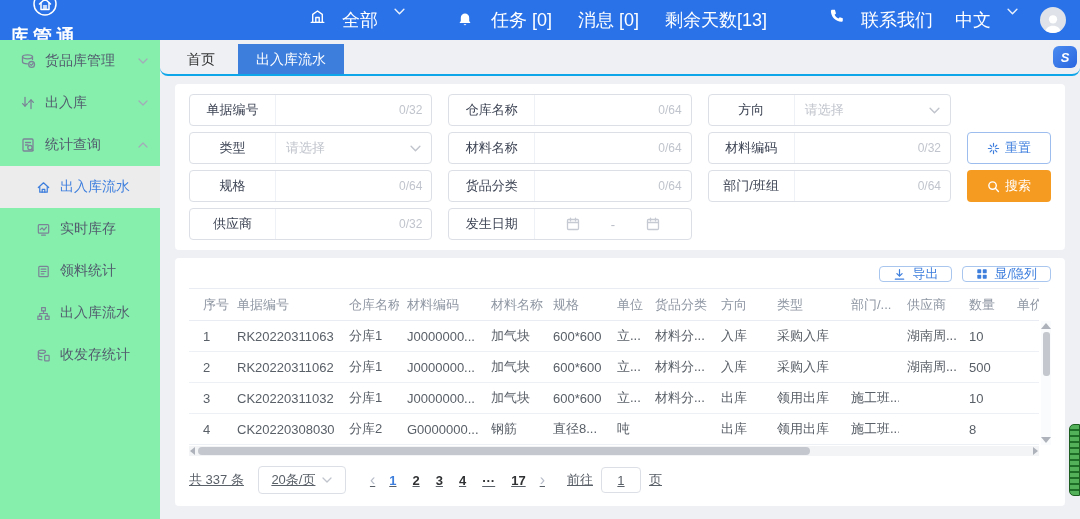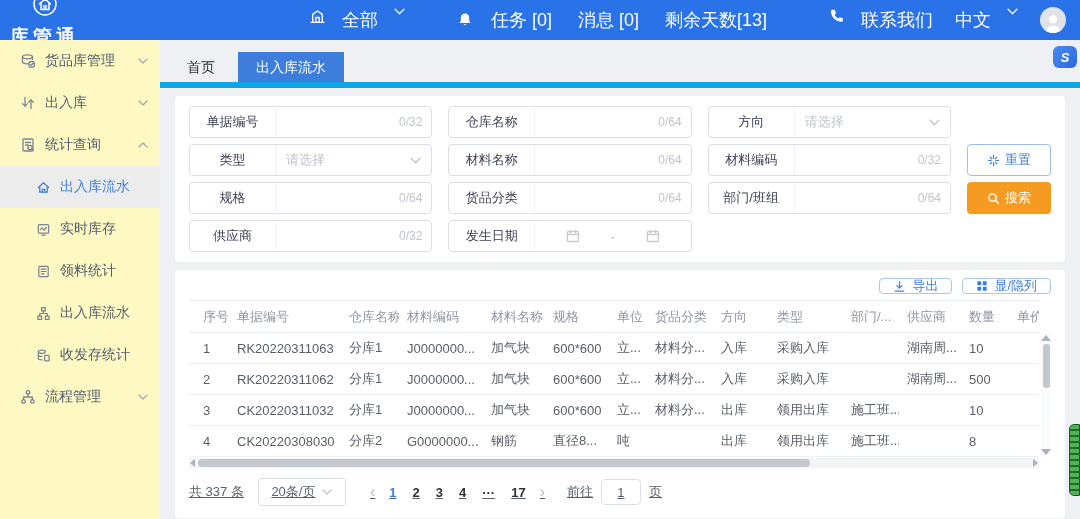--- a/index.html
+++ b/index.html
@@ -16,32 +16,32 @@
   .topbar { height:40px; background:#2a72e8; color:#fff; display:flex; align-items:center; padding:0 14px 0 10px; }
   .logo { display:flex; align-items:center; gap:7px; font-size:19px; font-weight:bold; letter-spacing:4px;flex-direction:column; }
   .tb-right { margin-left:auto; display:flex; align-items:center; }
   .tb-item { display:flex; align-items:flex-start; gap:16px; font-size:18px; cursor:pointer; }
   .chev-w { opacity:.9; }
   .sep-1 { width:52px; } .sep-2 { width:26px; } .sep-3 { width:18px; } .sep-4 { width:62px; } .sep-5 { width:22px; }
   .avatar { width:26px; height:26px; border-radius:50%; background:#dfe3e9; margin-left:22px; overflow:hidden; display:flex; align-items:flex-end; justify-content:center; }
 
   
   .layout { display:flex; height:479px; }
-  .sidebar { width:160px; background:#fef9c3; flex-shrink:0; padding-top:0; color:#525c6e; }
+  .sidebar { width:160px; background:#86efac; flex-shrink:0; padding-top:0; color:#525c6e; }
   .side-item { height:42px; display:flex; align-items:center; gap:9px; padding:0 12px 0 20px; cursor:pointer; font-size:14px; }
   .side-item .sicon { color:#7b8497; flex-shrink:0; }
   .side-item .sarrow { margin-left:auto; color:#a3abb8; }
   .side-sub { padding-left:36px; }
   .side-sub.active { background:#ececec; color:#3d7edd; }
   .side-sub.active .sicon { color:#3d7edd; }
 
   .content { flex:1; position:relative; background:#eef0f4; min-width:0; }
 
   
-  .tabbar { height:48px; border-bottom:6px solid #0ea5e9; display:flex; align-items:flex-end; padding-left:12px; }
+  .tabbar { height:36px; border-bottom:2px solid #0ea5e9; display:flex; align-items:flex-end; padding-left:12px;border-radius:8px; }
   .tab { height:30px; line-height:30px; padding:0 15px; font-size:14px; color:#333; cursor:pointer; }
   .tab.active { background:#3d7edd; color:#fff; margin-left:8px; padding:0 18px; }
 
   .float-widget { position:absolute; top:6px; right:3px; width:24px; height:22px; border-radius:6px;
     background:linear-gradient(135deg,#4a8bf0,#2b66e0); color:#fff; font-weight:bold; font-style:italic;
     font-size:13px; display:flex; align-items:center; justify-content:center; cursor:pointer; z-index:5; }
 
   .card { background:#fff; border-radius:4px; margin:8px 15px 0; }
 
   
@@ -274,36 +274,20 @@
     <div class="side-item side-sub">
       <span class="sicon">
         <svg class="lineicon" width="15" height="15" viewBox="0 0 16 16">
             <ellipse cx="6.3" cy="4" rx="3.8" ry="1.7"></ellipse>
             <path d="M2.5 4v3.4c0 .9 1.7 1.7 3.8 1.7"></path>
             <path d="M2.5 7.4V11c0 .9 1.7 1.7 3.8 1.7"></path>
             <rect x="9.2" y="7.8" width="4.8" height="6" rx="0.8"></rect>
           </svg>
       </span>
       <span class="slabel">收发存统计</span>
-    </div>
-    <div class="side-item">
-      <span class="sicon">
-        <svg class="lineicon" width="16" height="16" viewBox="0 0 16 16">
-            <circle cx="8" cy="3.4" r="1.8"></circle>
-            <circle cx="3.6" cy="12.4" r="1.8"></circle>
-            <circle cx="12.4" cy="12.4" r="1.8"></circle>
-            <path d="M8 5.2V8M3.6 10.6V8h8.8v2.6"></path>
-          </svg>
-      </span>
-      <span class="slabel">流程管理</span>
-      <span class="sarrow">
-          <svg class="lineicon" width="10" height="6" viewBox="0 0 10 6">
-            <path d="M1 1l4 4 4-4"></path>
-          </svg>
-        </span>
     </div>
   </div>
 
   <div class="content">
     <div class="float-widget">S</div>
 
     <div class="tabbar">
       <div class="tab">首页</div>
       <div class="tab active">出入库流水</div>
     </div>

